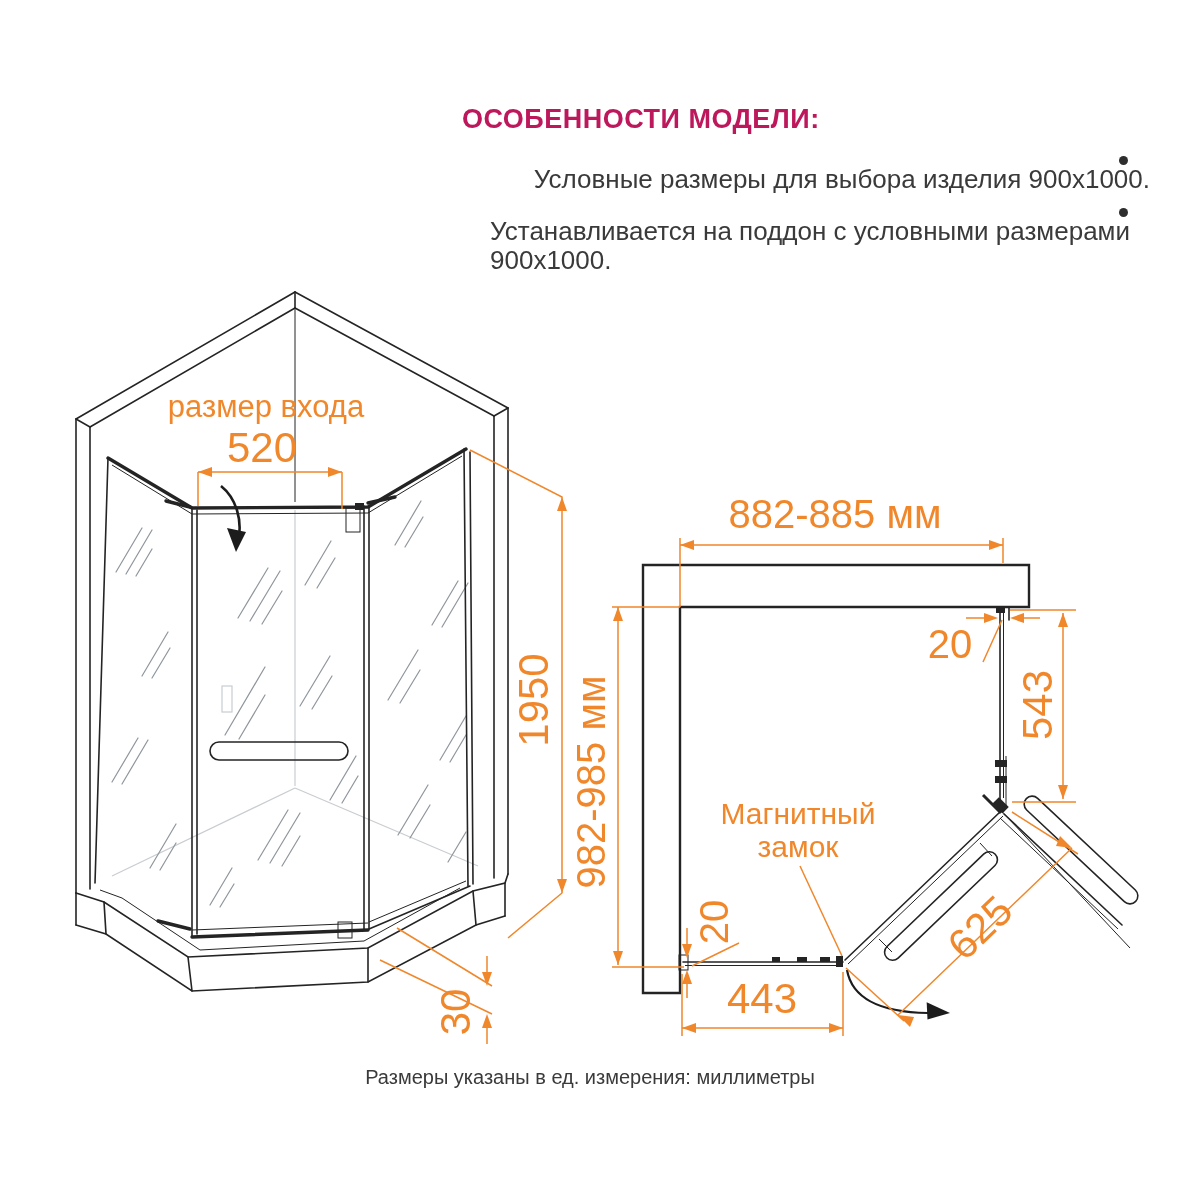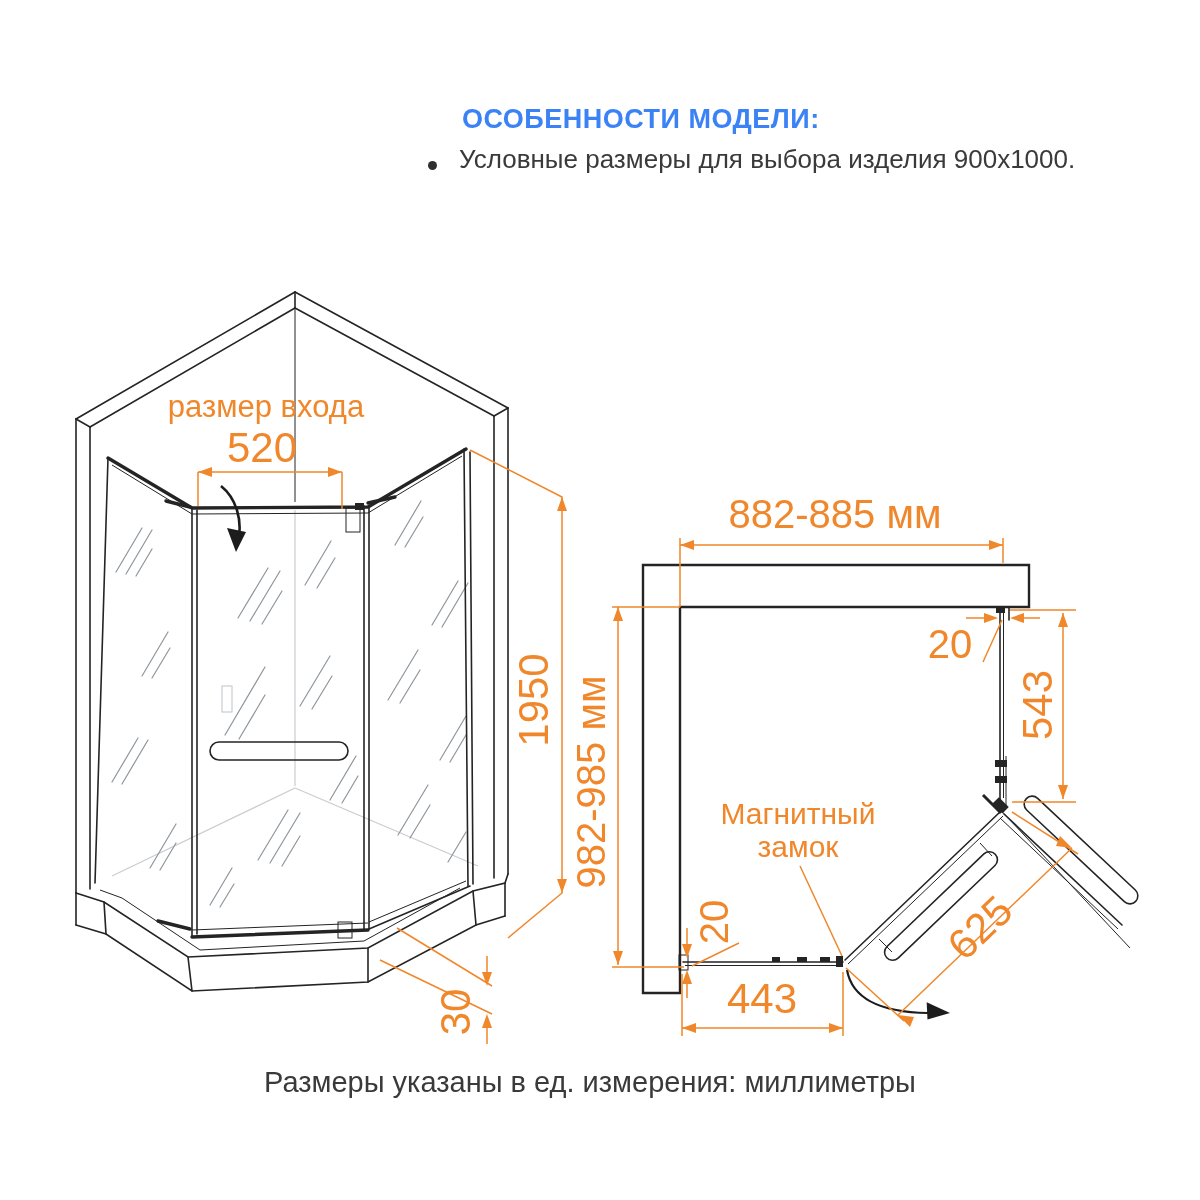--- a/index.html
+++ b/index.html
@@ -1,24 +1,24 @@
 <!DOCTYPE html>
 <html><head>
 <meta charset="utf-8">
 <style>
   html,body{margin:0;padding:0;background:#ffffff;}
   #stage{position:relative;width:1200px;height:1200px;background:#fff;overflow:hidden;
          font-family:"Liberation Sans",sans-serif;}
   .hdr{position:absolute;left:420px;top:104px;width:730px;}
-  .hdr-title{color:#3b82f6;font-size:27px;font-weight:700;letter-spacing:.5px;margin-left:42px;}
+  .hdr-title{color:#be185d;font-size:27px;font-weight:700;letter-spacing:.5px;margin-left:42px;}
   .blist{margin-top:10px;}
-  .brow{display:flex;align-items:center;margin-bottom:3px;}
+  .brow{display:flex;align-items:flex-end;margin-bottom:3px;flex-direction:column;}
   .bdot{flex:0 0 auto;width:9px;height:9px;border-radius:50%;background:#2e2e2e;margin:11px 22px 0 8px;}
   .btxt{color:#3a3a3a;font-size:26px;line-height:29px;max-width:660px;}
-  .foot{position:absolute;left:0;right:20px;top:1066px;text-align:center;color:#3a3a3a;font-size:29px;}
+  .foot{position:absolute;left:0;right:20px;top:1066px;text-align:center;color:#3a3a3a;font-size:20px;}
   svg{position:absolute;left:0;top:0;}
   .ln{stroke:#242424;stroke-width:1.6;fill:none;stroke-linecap:round;}
   .thick{stroke:#242424;stroke-width:3.4;fill:none;stroke-linecap:round;}
   .thin{stroke:#242424;stroke-width:1;fill:none;}
   .faint{stroke:#c9cdd1;stroke-width:1.2;fill:none;}
   .hatch{stroke:#8f969c;stroke-width:1.2;fill:none;stroke-linecap:round;}
   .dim{stroke:#F0872B;stroke-width:1.5;fill:none;}
   .dimtxt{fill:#F0872B;font-size:42px;}
   .dimtxt-sm{fill:#F0872B;font-size:40px;}
   .lbltxt{fill:#F0872B;font-size:31px;}
@@ -31,20 +31,24 @@
 <body>
 
 <div id="stage">
 
   <div class="hdr">
     <div class="hdr-title">ОСОБЕННОСТИ МОДЕЛИ:</div>
     <div class="blist">
       <div class="brow">
         <span class="bdot"></span>
         <span class="btxt">Условные размеры для выбора изделия 900x1000.</span>
+      </div>
+      <div class="brow">
+        <span class="bdot"></span>
+        <span class="btxt">Устанавливается на поддон с условными размерами 900x1000.</span>
       </div>
     </div>
   </div>
 
   <svg width="1200" height="1200" viewBox="0 0 1200 1200">
 
     <g>
 
       <g>
         <path class="ln" d="M295,292 L76,419"></path>

